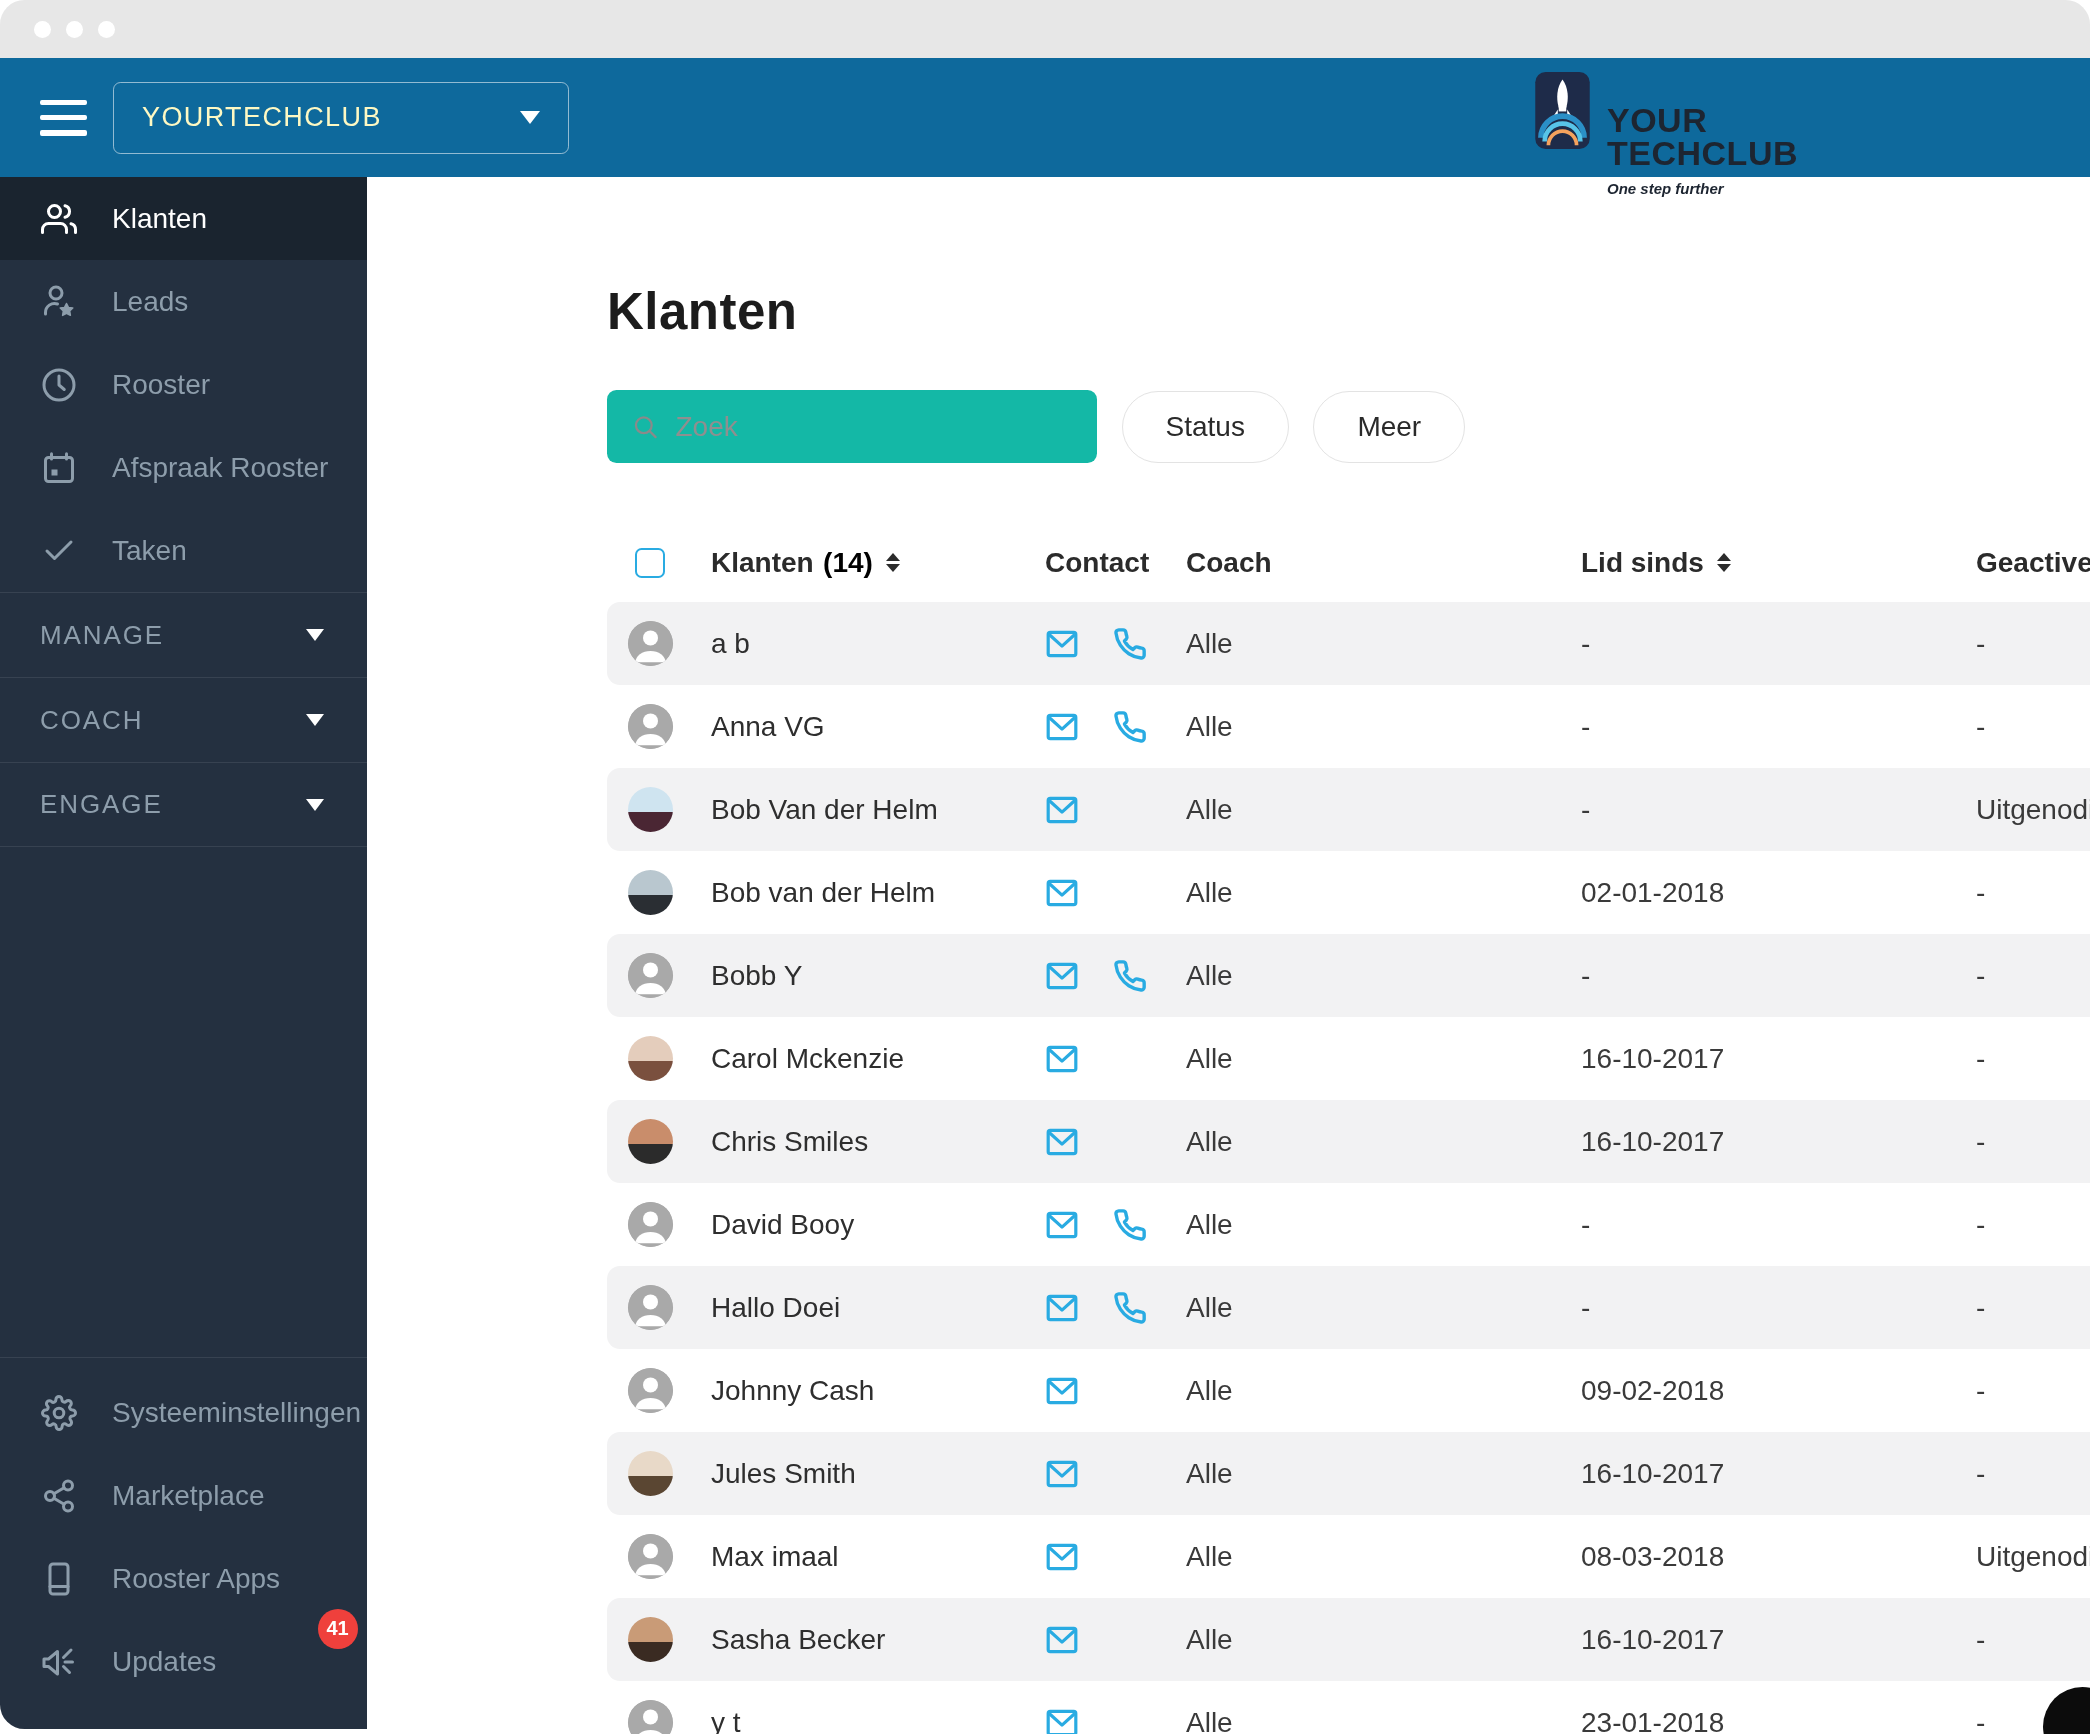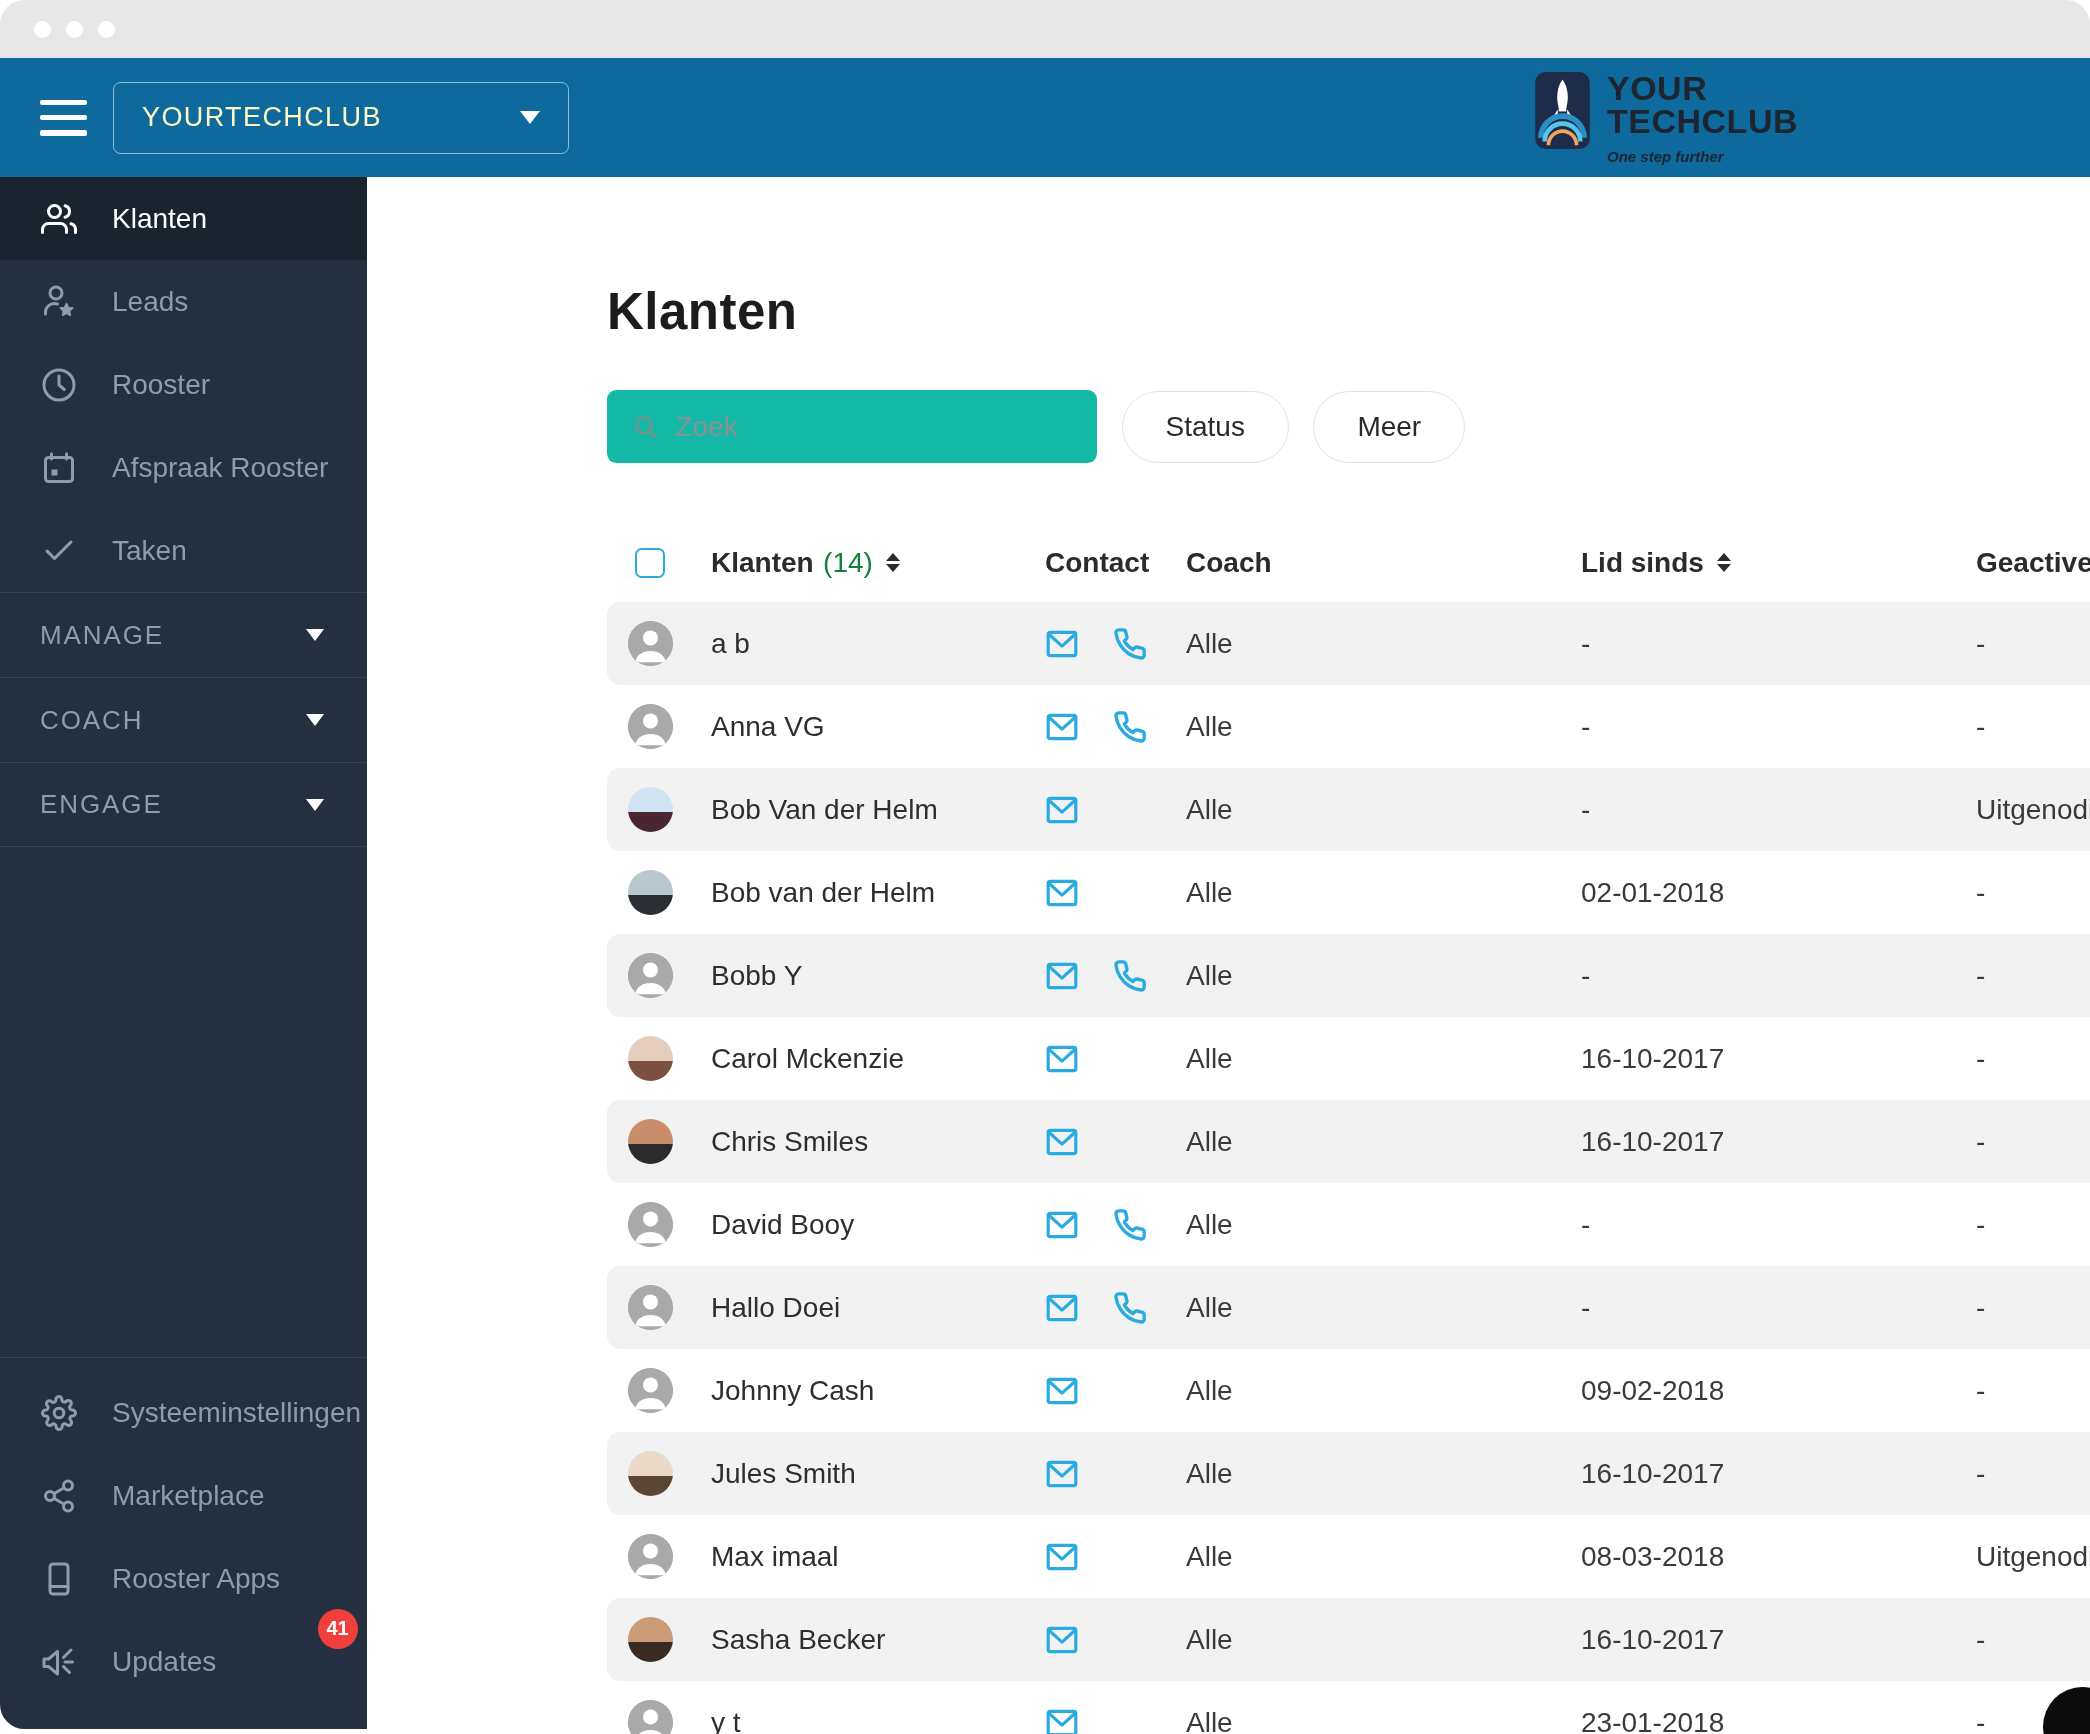--- a/index.html
+++ b/index.html
@@ -11,21 +11,21 @@
   .dot { width:17px; height:17px; border-radius:50%; background:#ffffff; }
 
   
   .topbar { height:119px; background:#0e699c; display:flex; align-items:center; position:relative; }
   .hamburger { margin-left:40px; width:47px; height:36px; display:flex; flex-direction:column; justify-content:space-between; cursor:pointer; }
   .hamburger span { height:5.6px; background:#fff; border-radius:1.9px; }
   .club-select { margin-left:26px; width:456px; height:72px; border:1.9px solid rgba(255,255,255,0.55); border-radius:7.5px;
     display:flex; align-items:center; justify-content:space-between; padding:0 28px; color:#fef9c3; font-size:27px; letter-spacing:1.4px; cursor:pointer; }
   .caret-down { width:0; height:0; border-left:10.4px solid transparent; border-right:10.4px solid transparent; border-top:13px solid #fff; }
   .logo { position:absolute; left:1535px; top:14px; display:flex; gap:17px; align-items:flex-start; }
-  .logo-text { display:flex; flex-direction:column; }
+  .logo-text { display:flex; flex-direction:column;margin-top:32px; }
   .logo-line { font-size:34px; font-weight:800; color:#1d2531; line-height:0.98; letter-spacing:0.5px; }
   .logo-tag { margin-top:9.4px; font-size:15px; font-style:italic; font-weight:600; color:#1d2531; }
 
   
   .body { display:flex; height:1557px; }
   .sidebar { width:367px; height:1552px; background:#243040; color:#8d9dab; display:flex; flex-direction:column; border-bottom-left-radius:24.5px; }
   .main { flex:1; overflow:hidden; position:relative; }
 
   
   .nav-item { height:83px; display:flex; align-items:center; padding-left:40px; gap:34px; font-size:28px; cursor:pointer; flex:0 0 auto; }
@@ -51,21 +51,21 @@
   .pill { height:72px; padding:0 43px; background:#fff; border:1.9px solid #e3e3e3; border-radius:38px; font-size:28px; color:#2a2a2a;
     display:flex; align-items:center; cursor:pointer; }
 
   
   .table { margin:60px 0 0 240px; width:1483px; }
   .trow { display:grid; grid-template-columns:104px 334px 141px 395px 395px minmax(113px,1fr); align-items:center; height:83px; }
   .thead { height:79px; }
   .trow.alt { background:#f2f2f3; border-radius:13px 0 0 13px; }
   .cb { width:30px; height:30px; margin-left:28px; border:2.8px solid #29abe2; border-radius:6.6px; background:#fff; cursor:pointer; }
   .th { font-size:28px; font-weight:bold; color:#2b2b2b; display:flex; align-items:center; gap:9.4px; white-space:nowrap; }
-  .th .count { color:#15803d; font-weight:normal; }
+  .th .count { color:#000000; font-weight:bold; }
   .sort { display:inline-flex; flex-direction:column; gap:3.8px; margin-left:3.8px; cursor:pointer; }
   .sort i { width:0; height:0; border-left:7.5px solid transparent; border-right:7.5px solid transparent; display:block; }
   .sort .up { border-bottom:8.5px solid #2b2b2b; }
   .sort .dn { border-top:8.5px solid #2b2b2b; }
   .avatar { width:45px; height:45px; border-radius:50%; margin-left:21px; position:relative; overflow:hidden; background:#a9a9a9; }
   .avatar.placeholder svg { position:absolute; inset:0; width:100%; height:100%; }
   .cell-name { font-size:28px; color:#2e2e2e; }
   .cell-contact { display:flex; align-items:center; gap:34px; }
   .cicon { width:34px; height:34px; cursor:pointer; display:flex; }
   .cicon svg { width:34px; height:34px; }

